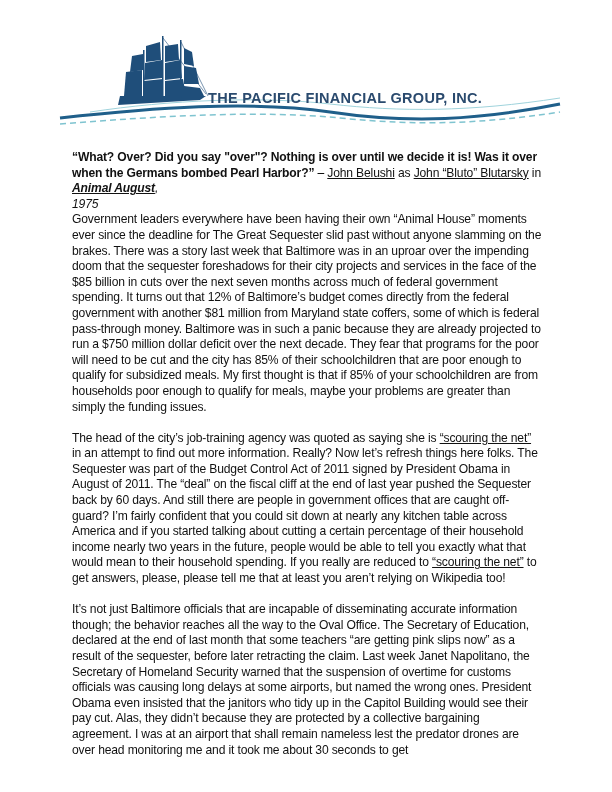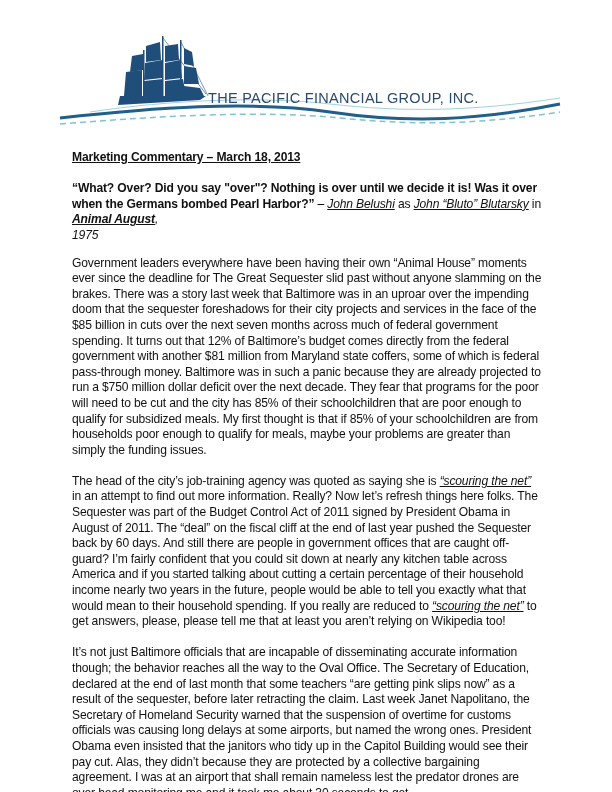--- a/index.html
+++ b/index.html
@@ -1,27 +1,27 @@
 <!DOCTYPE html>
 <html><head>
   <meta charset="utf-8">
   <style>
     html, body { margin: 0; padding: 0; background: #ffffff; }
     body { width: 612px; height: 792px; position: relative; overflow: hidden; font-family: "Liberation Sans", sans-serif; color: #111; }
-    .logo { position: absolute; left: 0; top: 0; width: 533px; height: 140px; }
+    .logo { position: absolute; left: 0; top: 0; width: 533px; height: 140px; font-weight: bold; }
     .logo-text { position: absolute; left: 208px; top: 90px; font-family: "Liberation Sans", sans-serif; font-size: 14.5px; letter-spacing: 0.3px; color: #2a4a6e; white-space: nowrap; }
     .content { position: absolute; left: 72px; top: 150px; width: 470px; font-size: 12.1px; line-height: 15.6px; letter-spacing: -0.15px; }
     .heading { font-weight: bold; text-decoration: underline; margin: 0 0 15.6px 0; }
     .quote { margin: 0; }
     .quote .q { font-weight: bold; }
-    .u { text-decoration: underline; font-style: italic; }
+    .u { text-decoration: underline; }
     .ub { text-decoration: underline; font-style: italic; font-weight: bold; }
     .it { font-style: italic; }
     p.para { margin: 0 0 15.6px 0; text-align: left; }
-    p.first { margin-top: 12px; }
+    p.first { margin-top: 0; }
   </style>
 </head>
 <body>
 
 <div class="logo">
   <svg width="612" height="140" viewBox="0 0 612 140">
 
     <path d="M60 118 C150 108, 250 100, 330 112 S 480 120, 560 104" stroke="#1f5f8a" stroke-width="3" fill="none"></path>
     <path d="M60 124 C160 116, 260 110, 340 118 S 480 124, 560 112" stroke="#7fc4d0" stroke-width="1.5" fill="none" stroke-dasharray="6 4"></path>
     <path d="M90 112 C170 100, 260 96, 330 104 S 470 112, 560 98" stroke="#9fd3dc" stroke-width="1" fill="none"></path>
@@ -43,21 +43,20 @@
     <path d="M184 66 L196 68 L199 84 L184 84 Z" fill="#1f4e7a"></path>
     <path d="M184 86 L200 88 L204 96 L184 96 Z" fill="#1f4e7a"></path>
 
     <path d="M181 42 L208 96" stroke="#1f4e7a" stroke-width="0.6"></path>
     <path d="M163 38 L206 94" stroke="#1f4e7a" stroke-width="0.6"></path>
   </svg>
   <div class="logo-text">THE PACIFIC FINANCIAL GROUP, INC.</div>
 </div>
 
 <div class="content">
-  <p class="heading">Marketing Commentary – March 18, 2013</p>
 
   <p class="quote">
     <span class="q">“What? Over? Did you say "over"? Nothing is over until we decide it is! Was it over when the Germans bombed Pearl Harbor?”</span><span class="it"> – </span><span class="u">John Belushi</span><span> as </span><span class="u">John “Bluto” Blutarsky</span><span> in </span><span class="ub">Animal August</span><span class="it">,</span><br><span class="it">1975</span>
   </p>
 
   <p class="para first">Government leaders everywhere have been having their own “Animal House” moments ever since the deadline for The Great Sequester slid past without anyone slamming on the brakes. There was a story last week that Baltimore was in an uproar over the impending doom that the sequester foreshadows for their city projects and services in the face of the $85 billion in cuts over the next seven months across much of federal government spending.  It turns out that 12% of Baltimore’s budget comes directly from the federal government with another $81 million from Maryland state coffers, some of which is federal pass-through money.  Baltimore was in such a panic because they are already projected to run a $750 million dollar deficit over the next decade.  They fear that programs for the poor will need to be cut and the city has 85% of their schoolchildren that are poor enough to qualify for subsidized meals.  My first thought is that if 85% of your schoolchildren are from households poor enough to qualify for meals, maybe your problems are greater than simply the funding issues.</p>
 
   <p class="para"><span>The head of the city’s job-training agency was quoted as saying she is </span><span class="u">“scouring the net”</span><span> in an attempt to find out more information.  Really?  Now let’s refresh things here folks.  The Sequester was part of the Budget Control Act of 2011 signed by President Obama in August of 2011.  The “deal” on the fiscal cliff at the end of last year pushed the Sequester back by 60 days.  And still there are people in government offices that are caught off-guard?  I’m fairly confident that you could sit down at nearly any kitchen table across America and if you started talking about cutting a certain percentage of their household income nearly two years in the future, people would be able to tell you exactly what that would mean to their household spending.  If you really are reduced to </span><span class="u">“scouring the net”</span><span> to get answers, please, please tell me that at least you aren’t relying on Wikipedia too!</span></p>
 
   <p class="para">It’s not just Baltimore officials that are incapable of disseminating accurate information though; the behavior reaches all the way to the Oval Office.  The Secretary of Education, declared at the end of last month that some teachers “are getting pink slips now” as a result of the sequester, before later retracting the claim. Last week Janet Napolitano, the Secretary of Homeland Security warned that the suspension of overtime for customs officials was causing long delays at some airports, but named the wrong ones. President Obama even insisted that the janitors who tidy up in the Capitol Building would see their pay cut.  Alas, they didn’t because they are protected by a collective bargaining agreement.  I was at an airport that shall remain nameless lest the predator drones are over head monitoring me and it took me about 30 seconds to get</p>

